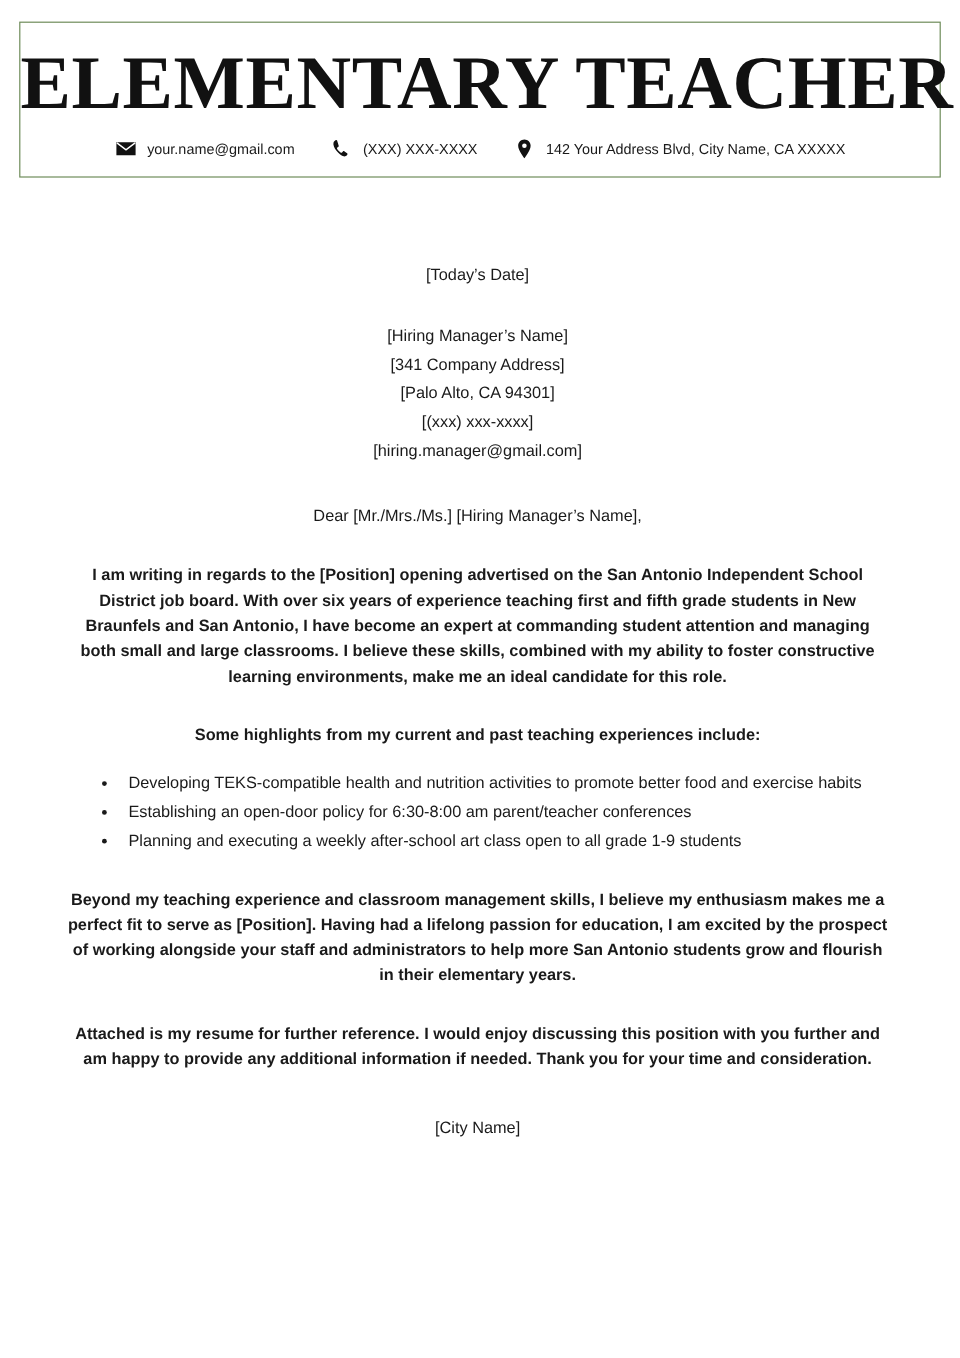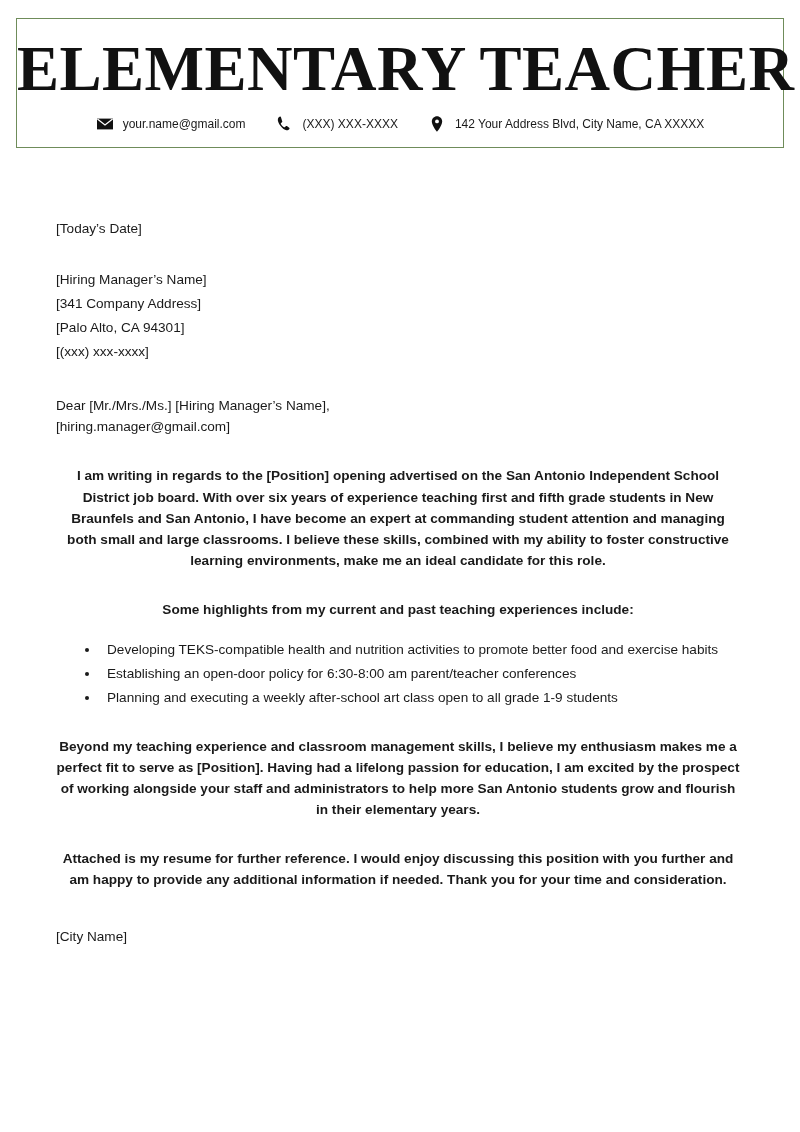--- a/index.html
+++ b/index.html
@@ -72,21 +72,21 @@
   
   .letter {
     position: absolute;
     left: 56px;
     top: 218px;
     width: 684px;
     font-size: 13.6px;
     line-height: 1.55;
     color: #1a1a1a;
   }
-  .blk { margin: 0; }
+  .blk { margin: 0; text-align: center; }
   .date-line { margin: 0 0 30px 0; }
   .addr-line { margin: 0 0 3px 0; }
   .salutation { margin: 33px 0 0 0; }
   .para {
     margin: 28px 0 0 0;
     text-align: center;
     font-weight: bold;
   }
   .intro-para { margin-top: 28px; }
   ul.highlights {
@@ -145,23 +145,23 @@
   </div>
 
   <div class="letter">
 
     <p class="blk date-line">[Today’s Date]</p>
 
     <p class="blk addr-line">[Hiring Manager’s Name]</p>
     <p class="blk addr-line">[341 Company Address]</p>
     <p class="blk addr-line">[Palo Alto, CA 94301]</p>
     <p class="blk addr-line">[(xxx) xxx-xxxx]</p>
+    <p class="blk addr-line">[hiring.manager@gmail.com]</p>
+
     <p class="blk salutation">Dear [Mr./Mrs./Ms.] [Hiring Manager’s Name],</p>
-
-    <p class="blk addr-line">[hiring.manager@gmail.com]</p>
 
     <p class="blk para intro-para">I am writing in regards to the [Position] opening advertised on the San Antonio Independent School District job board. With over six years of experience teaching first and fifth grade students in New Braunfels and San Antonio, I have become an expert at commanding student attention and managing both small and large classrooms. I believe these skills, combined with my ability to foster constructive learning environments, make me an ideal candidate for this role.</p>
 
     <p class="blk para">Some highlights from my current and past teaching experiences include:</p>
 
     <ul class="highlights">
       <li>Developing TEKS-compatible health and nutrition activities to promote better food and exercise habits</li>
       <li>Establishing an open-door policy for 6:30-8:00 am parent/teacher conferences</li>
       <li>Planning and executing a weekly after-school art class open to all grade 1-9 students</li>
     </ul>

